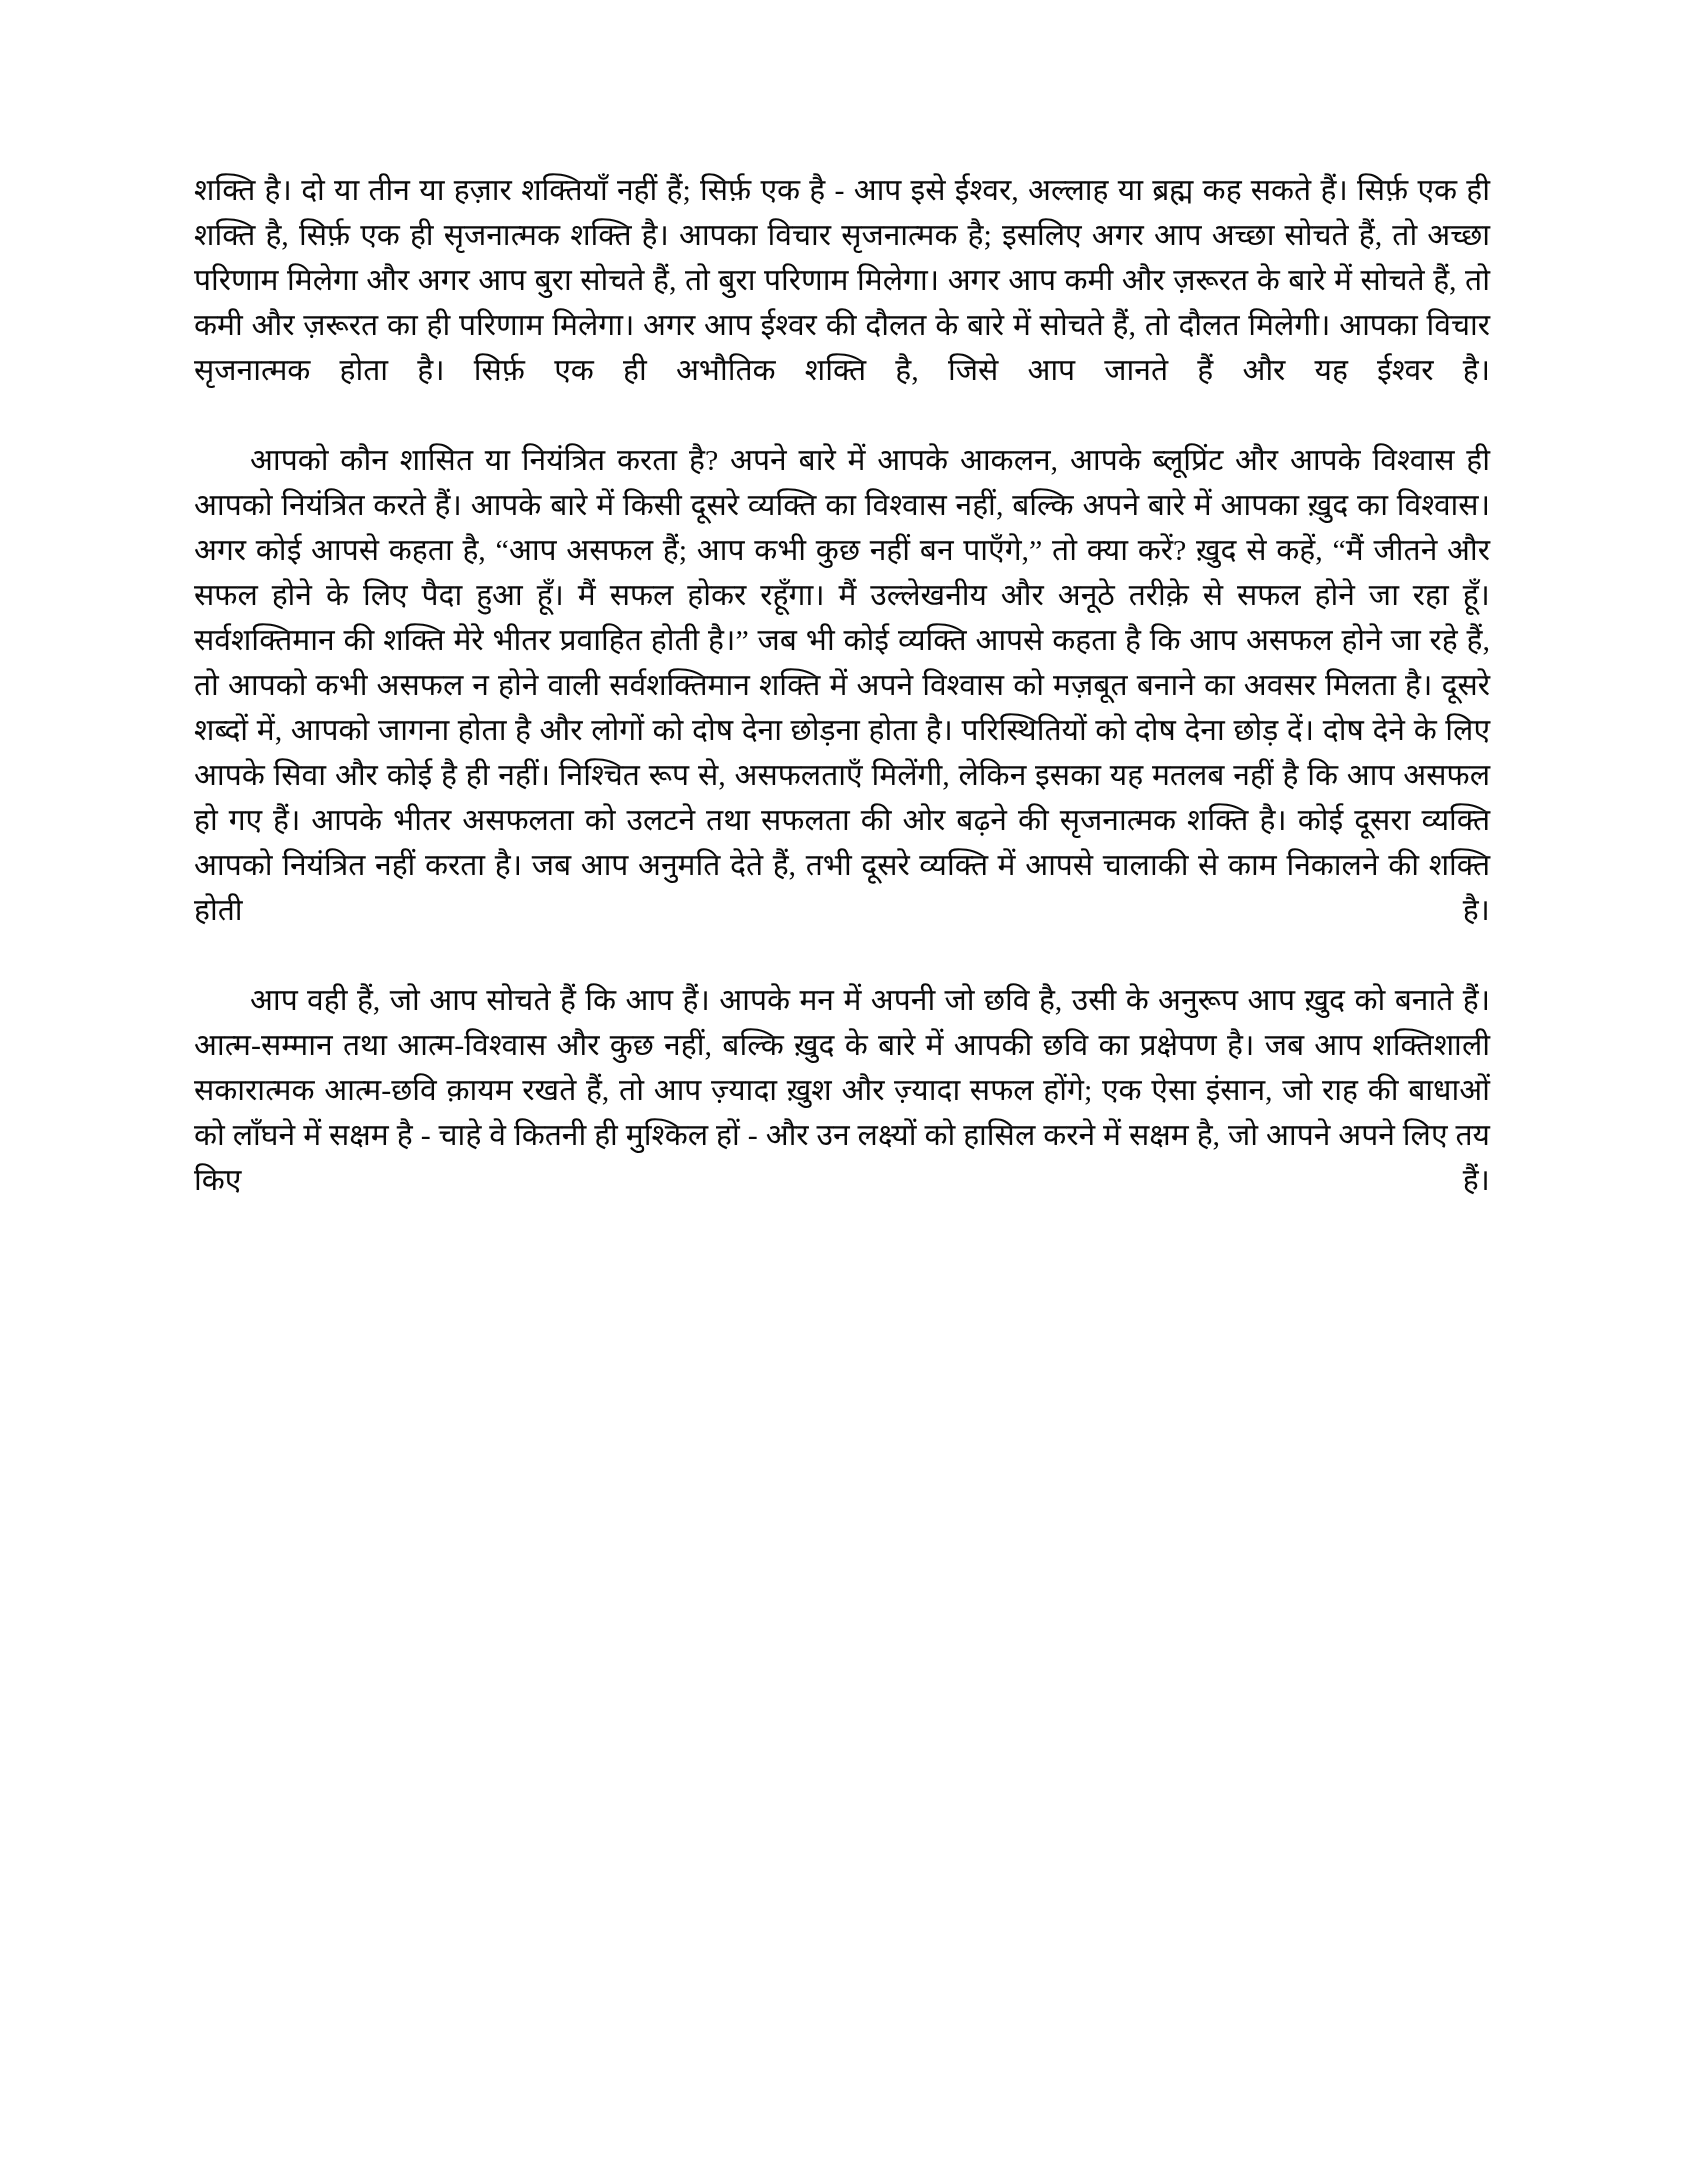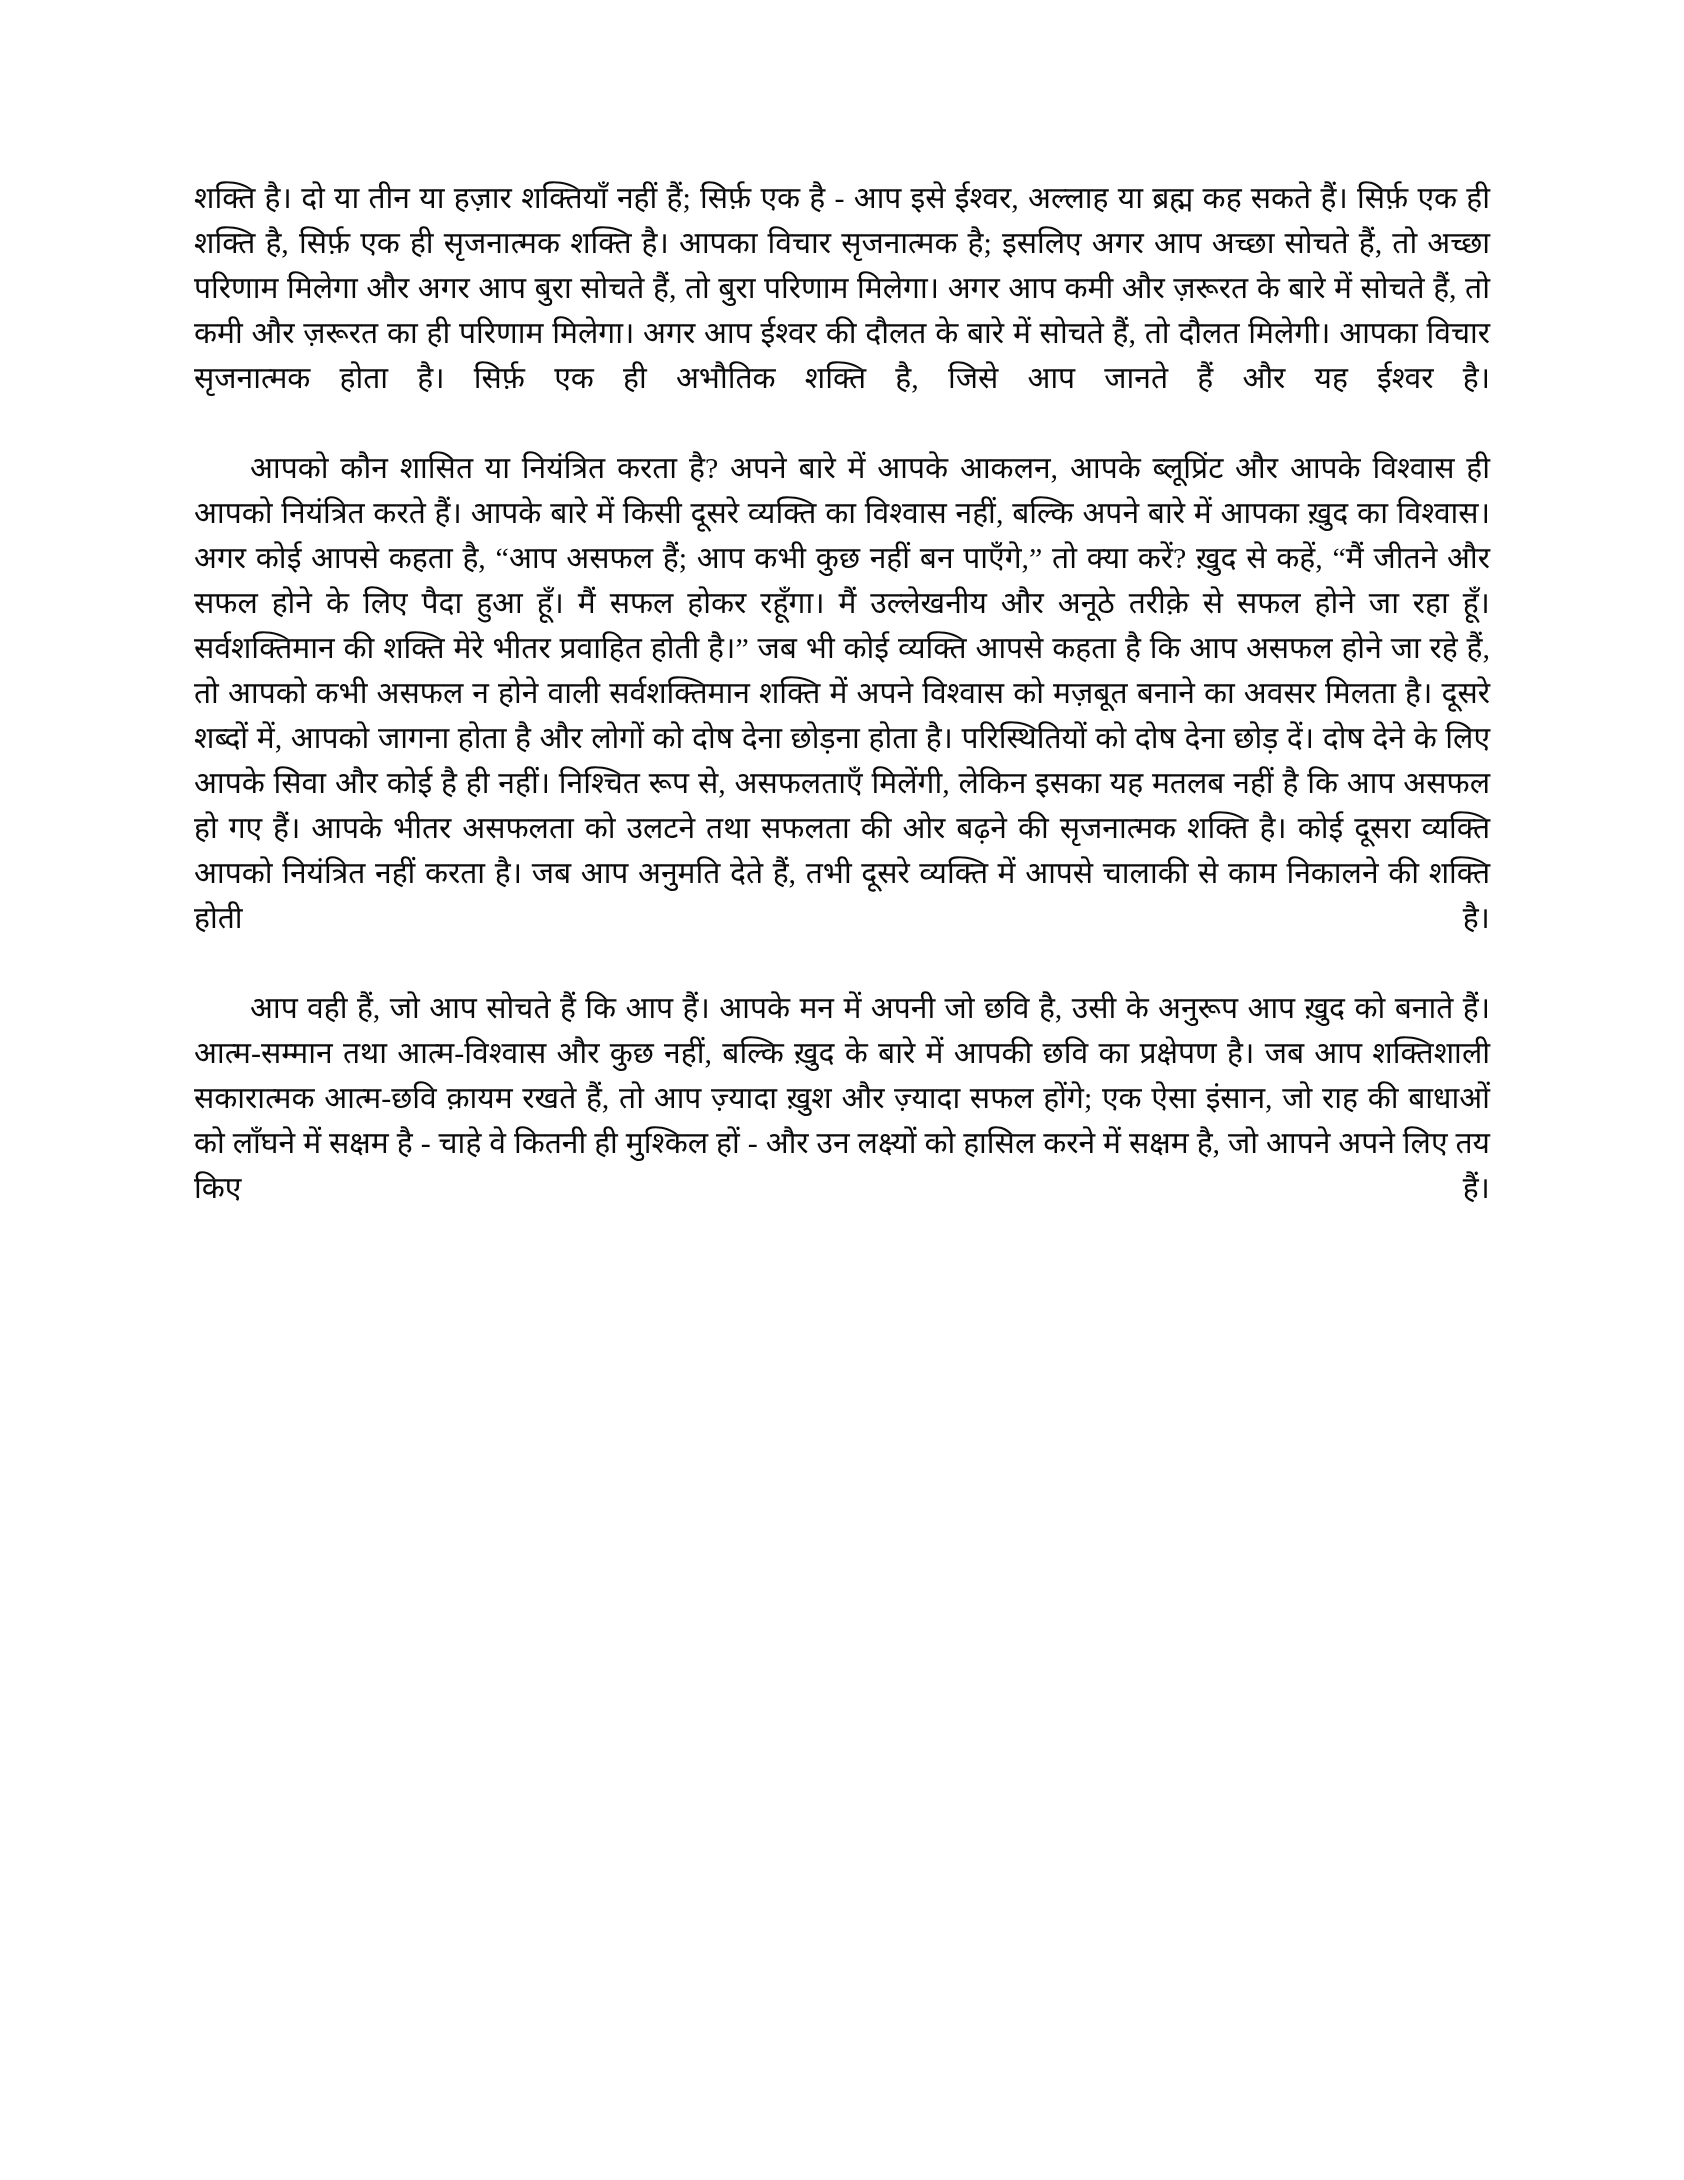--- a/index.html
+++ b/index.html
@@ -13,21 +13,21 @@
     height: 2181px;
     position: relative;
     overflow: hidden;
     font-family: "Liberation Serif", "DejaVu Serif", serif;
     color: #0a0a0a;
   }
 
   .page {
     position: absolute;
     left: 0;
-    top: 8px;
+    top: 0;
     width: 1685px;
     height: 1819px;
     background: #ffffff;
   }
 
   .text-block {
     position: absolute;
     left: 194px;
     top: 167px;
     width: 1296px;

